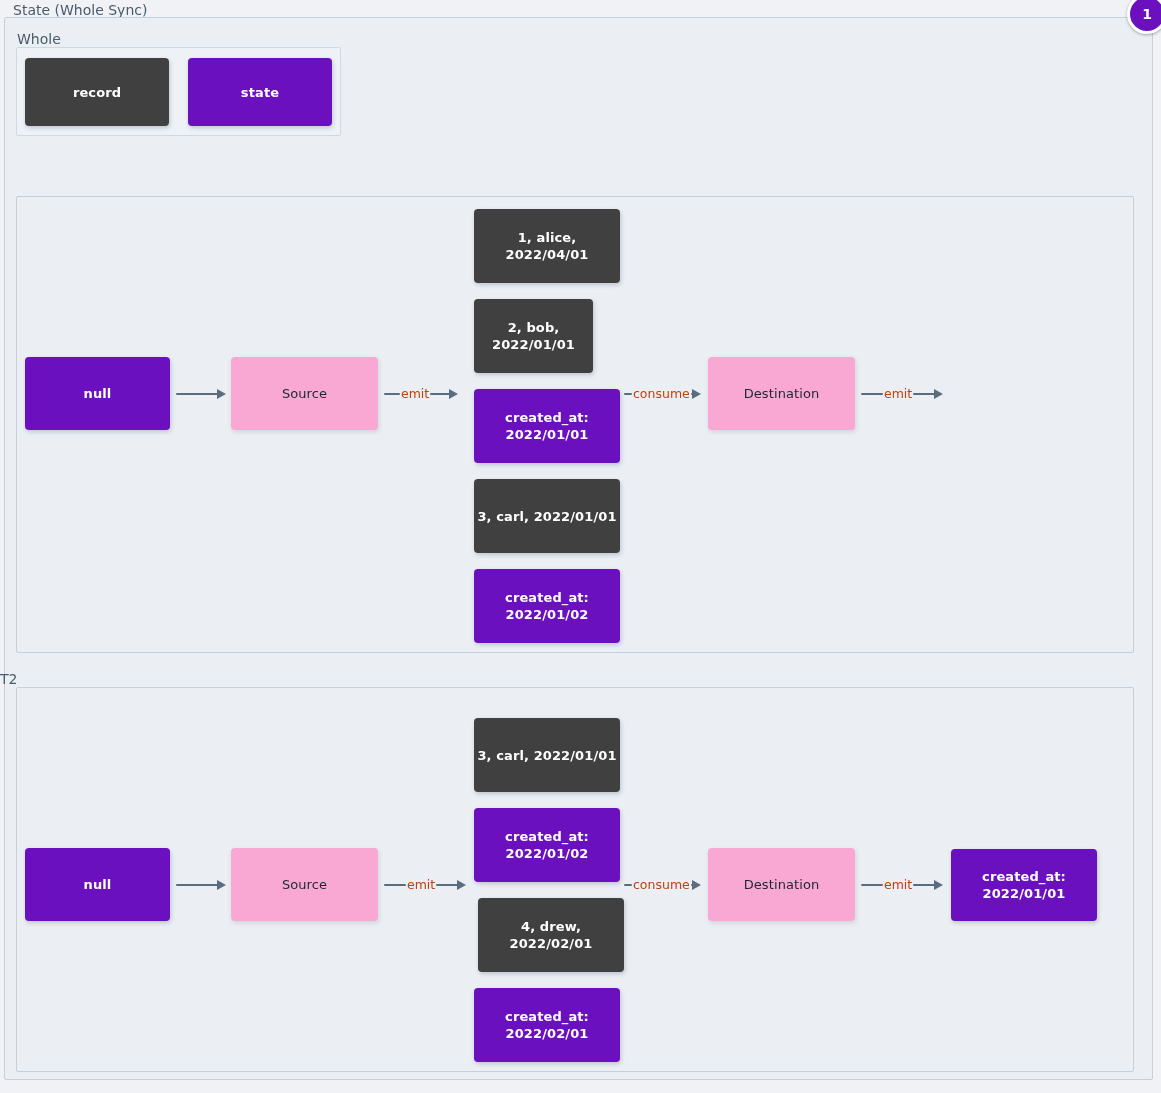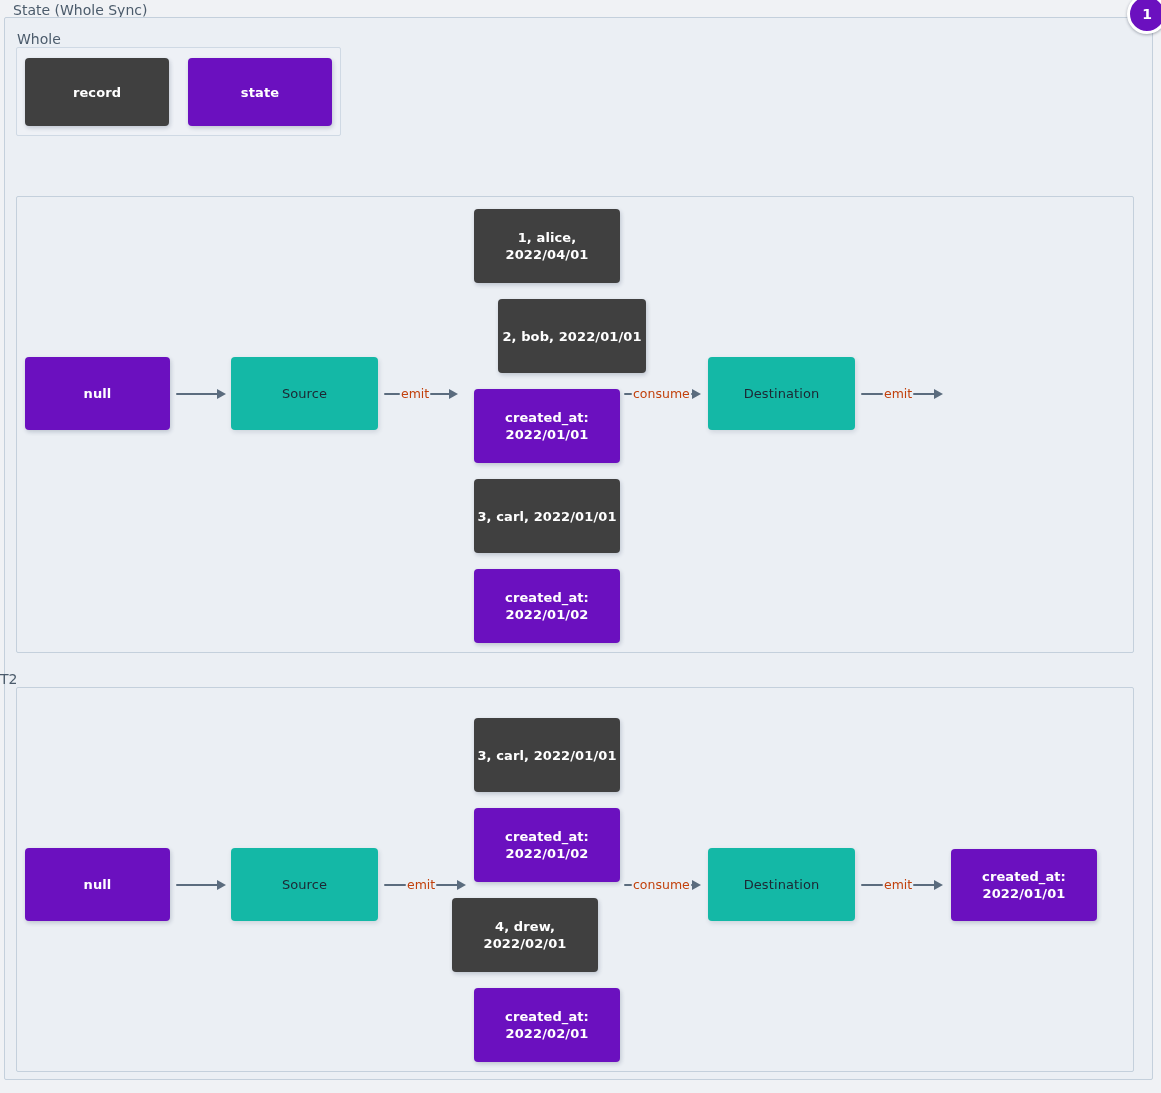--- a/index.html
+++ b/index.html
@@ -88,21 +88,21 @@
     background: #404040;
     color: #ffffff;
     font-weight: bold;
   }
   .node.state {
     background: #6b10bf;
     color: #ffffff;
     font-weight: bold;
   }
   .node.plain {
-    background: #14b8a6;
+    background: #f9a8d4;
     color: #1d2733;
     font-weight: normal;
     box-shadow: 1px 2px 5px rgba(30, 50, 80, .14);
   }
 
   
   .edge {
     position: absolute;
     display: flex;
     align-items: center;
@@ -176,21 +176,21 @@
 <div class="node plain" style="left:231px; top:357px; width:147px; height:73px;">Source</div>
 
 <div class="edge" style="left:384px; top:386px;">
   <div class="seg" style="width:16px;"></div>
   <div class="lbl">emit</div>
   <div class="seg" style="width:20px;"></div>
   <div class="head"></div>
 </div>
 
 <div class="node record" style="left:474px; top:209px; width:146px; height:74px;">1, alice, 2022/04/01</div>
-<div class="node record" style="left:498px; top:299px; width:148px; height:74px;">2, bob, 2022/01/01</div>
+<div class="node record" style="left:474px; top:299px; width:119px; height:74px;">2, bob, 2022/01/01</div>
 <div class="node state" style="left:474px; top:389px; width:146px; height:74px;">created_at:
 2022/01/01</div>
 <div class="node record" style="left:474px; top:479px; width:146px; height:74px;">3, carl, 2022/01/01</div>
 <div class="node state" style="left:474px; top:569px; width:146px; height:74px;">created_at:
 2022/01/02</div>
 
 <div class="edge" style="left:624px; top:386px;">
   <div class="seg" style="width:8px;"></div>
   <div class="lbl">consume</div>
   <div class="seg" style="width:2px;"></div>
@@ -221,21 +221,21 @@
 <div class="edge" style="left:384px; top:877px;">
   <div class="seg" style="width:22px;"></div>
   <div class="lbl">emit</div>
   <div class="seg" style="width:22px;"></div>
   <div class="head"></div>
 </div>
 
 <div class="node record" style="left:474px; top:718px; width:146px; height:74px;">3, carl, 2022/01/01</div>
 <div class="node state" style="left:474px; top:808px; width:146px; height:74px;">created_at:
 2022/01/02</div>
-<div class="node record" style="left:452px; top:898px; width:146px; height:74px;">4, drew, 2022/02/01</div>
+<div class="node record" style="left:478px; top:898px; width:146px; height:74px;">4, drew, 2022/02/01</div>
 <div class="node state" style="left:474px; top:988px; width:146px; height:74px;">created_at:
 2022/02/01</div>
 
 <div class="edge" style="left:624px; top:877px;">
   <div class="seg" style="width:8px;"></div>
   <div class="lbl">consume</div>
   <div class="seg" style="width:2px;"></div>
   <div class="head"></div>
 </div>
 

